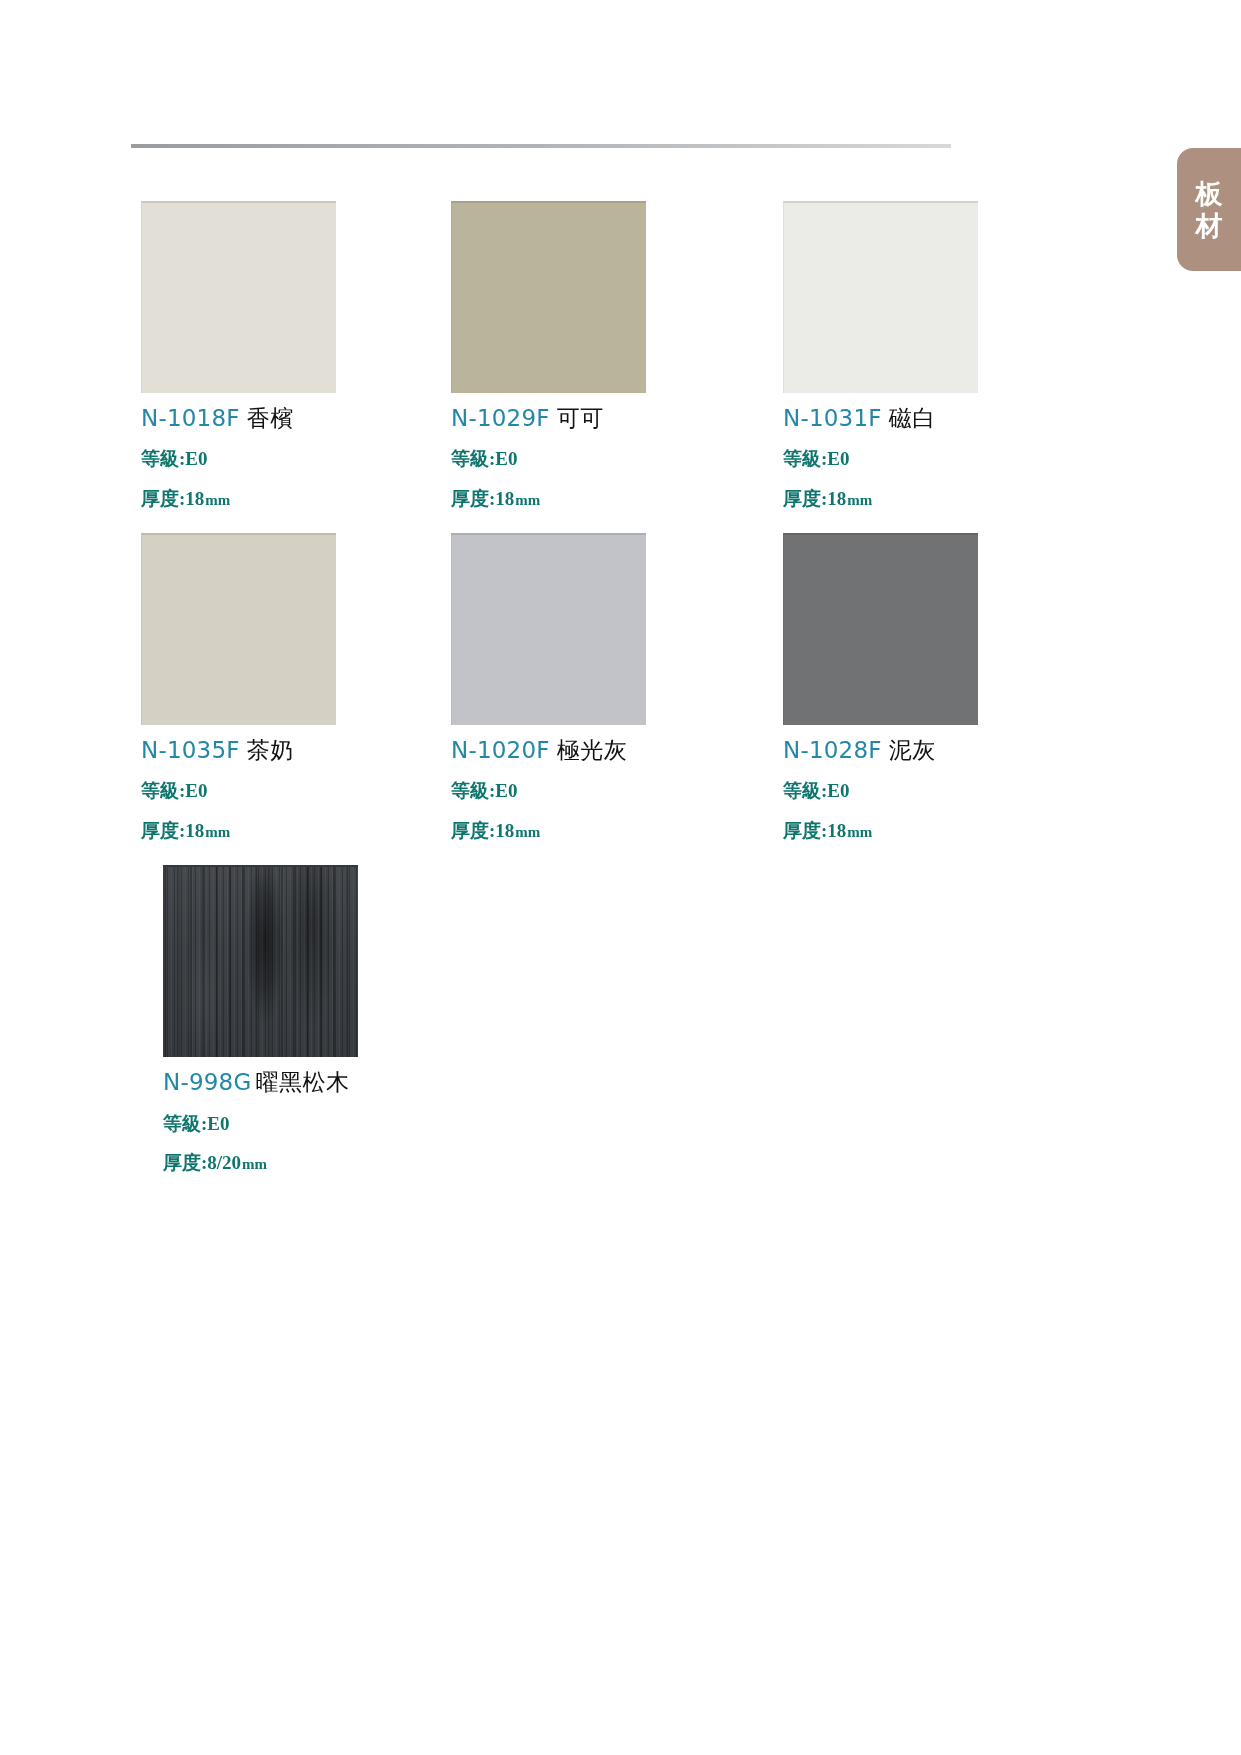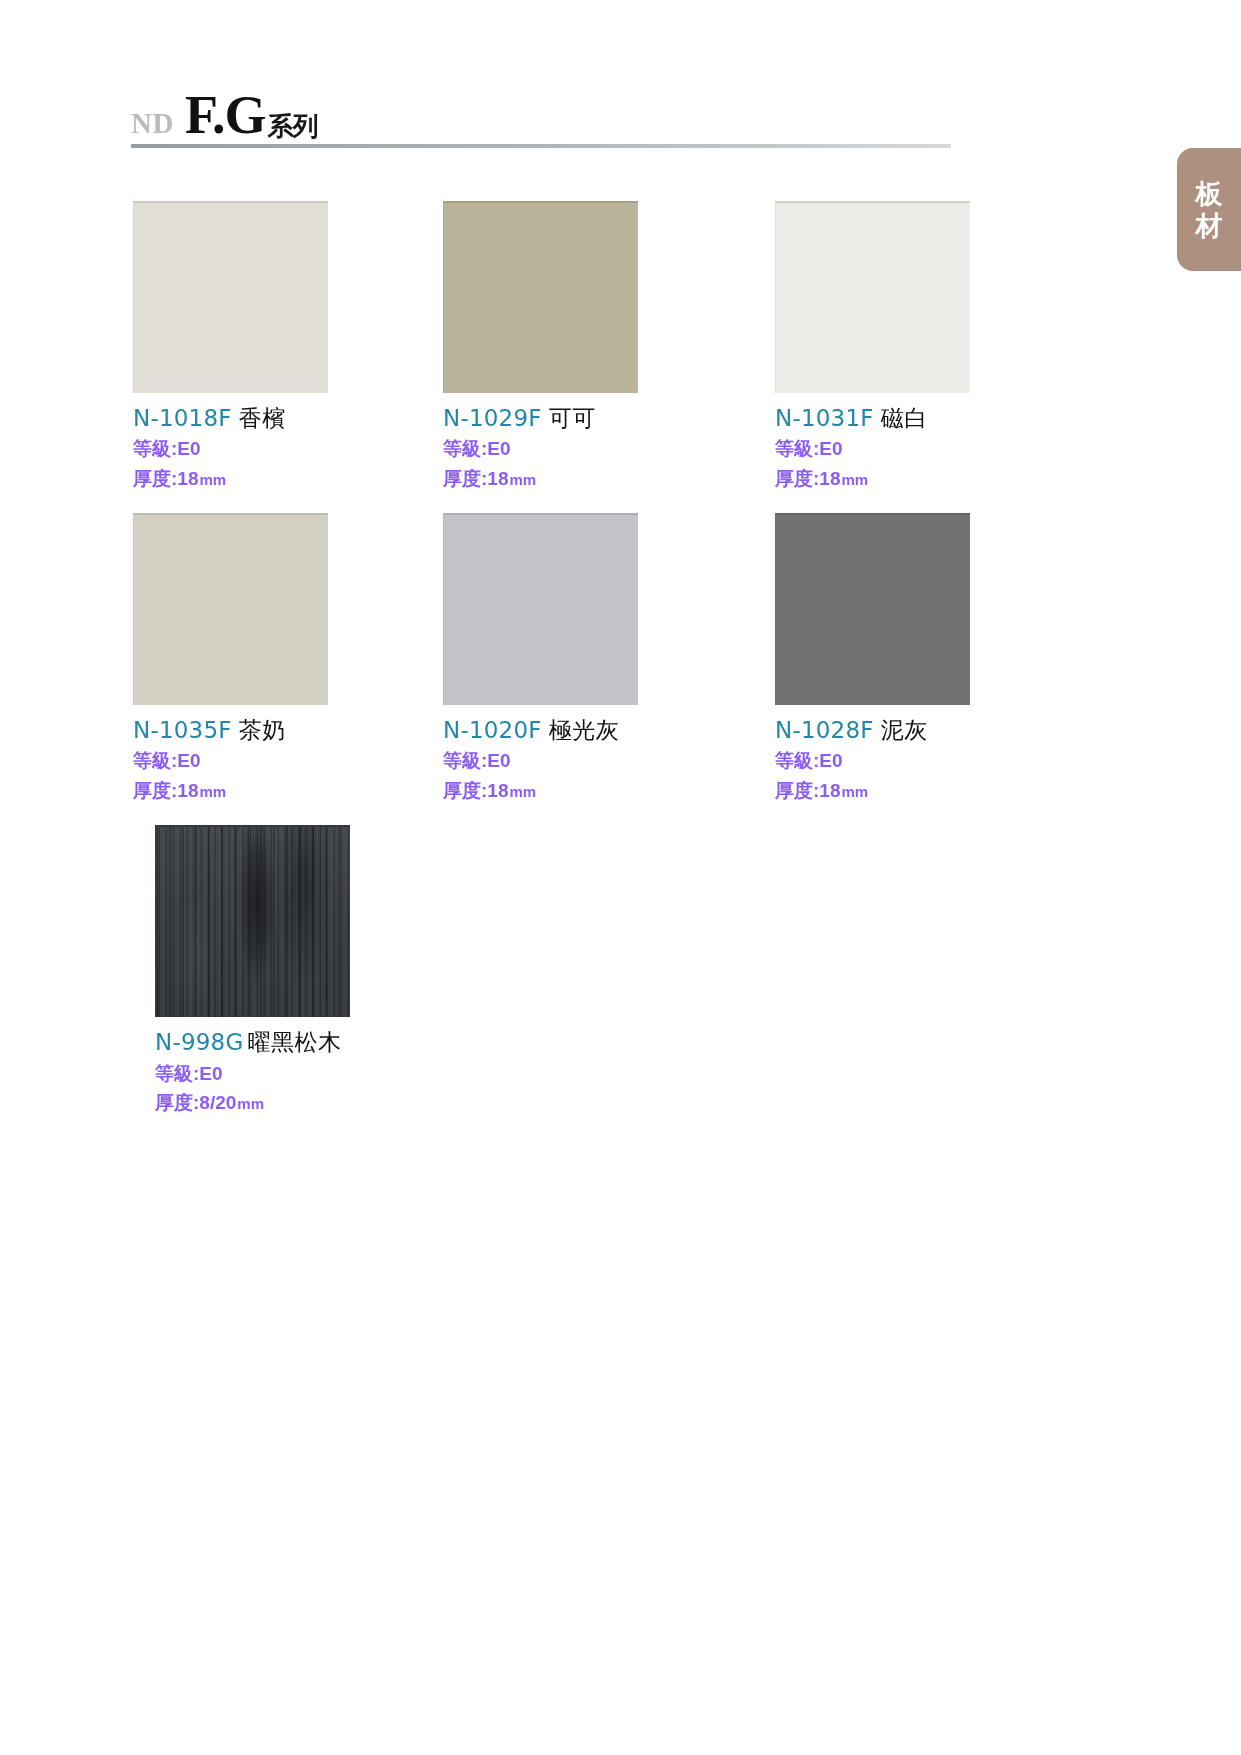--- a/index.html
+++ b/index.html
@@ -82,21 +82,21 @@
     font-weight: bold;
     font-size: 27px;
     color: #ffffff;
     line-height: 1.18;
     letter-spacing: 0;
   }
 
   
   .grid {
     position: absolute;
-    left: 133px;
+    left: 141px;
     top: 201px;
     width: 830px;
   }
   .grid-row {
     display: flex;
     margin-bottom: 22px;
   }
   .cell {
     width: 195px;
     margin-right: 115px;
@@ -159,43 +159,38 @@
     font-family: "DejaVu Sans", sans-serif;
     font-size: 23px;
     font-weight: normal;
     color: #101214;
     margin-left: 7px;
     letter-spacing: 0.5px;
   }
   .cname.wide { margin-left: 4px; }
 
   .spec {
-    font-family: Liberation Sans, sans-serif;
+    font-family: Liberation Serif, serif;
     font-size: 19px;
     font-weight: bold;
-    color: #8b5cf6;
-    margin-top: 7px;
+    color: #0f766e;
+    margin-top: 17px;
     line-height: 1.2;
     white-space: nowrap;
   }
   .spec .unit {
     font-size: 15px;
     font-weight: bold;
     margin-left: 1px;
   }
 </style>
 </head>
 <body>
 
 <div class="page-header">
-  <div class="brand-line">
-    <span class="brand-nd">ND</span>
-    <span class="brand-fg">F.G</span>
-    <span class="brand-series">系列</span>
-  </div>
   <div class="header-rule"></div>
 </div>
 
 <div class="side-tab">
   <span class="side-tab-char">板</span>
   <span class="side-tab-char">材</span>
 </div>
 
 <div class="grid">
 

